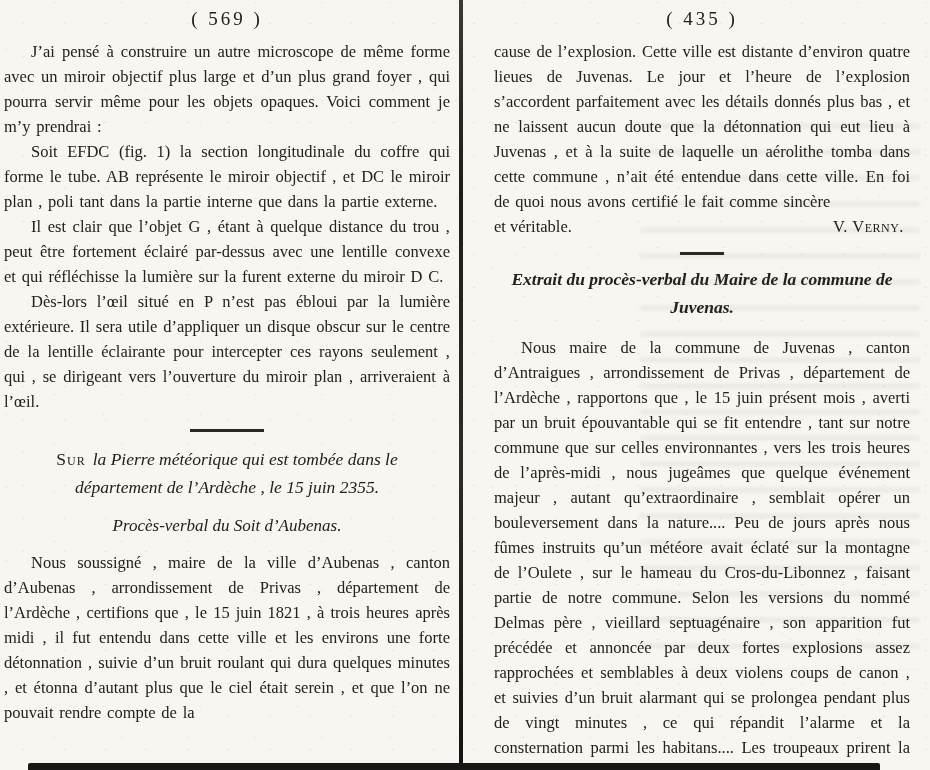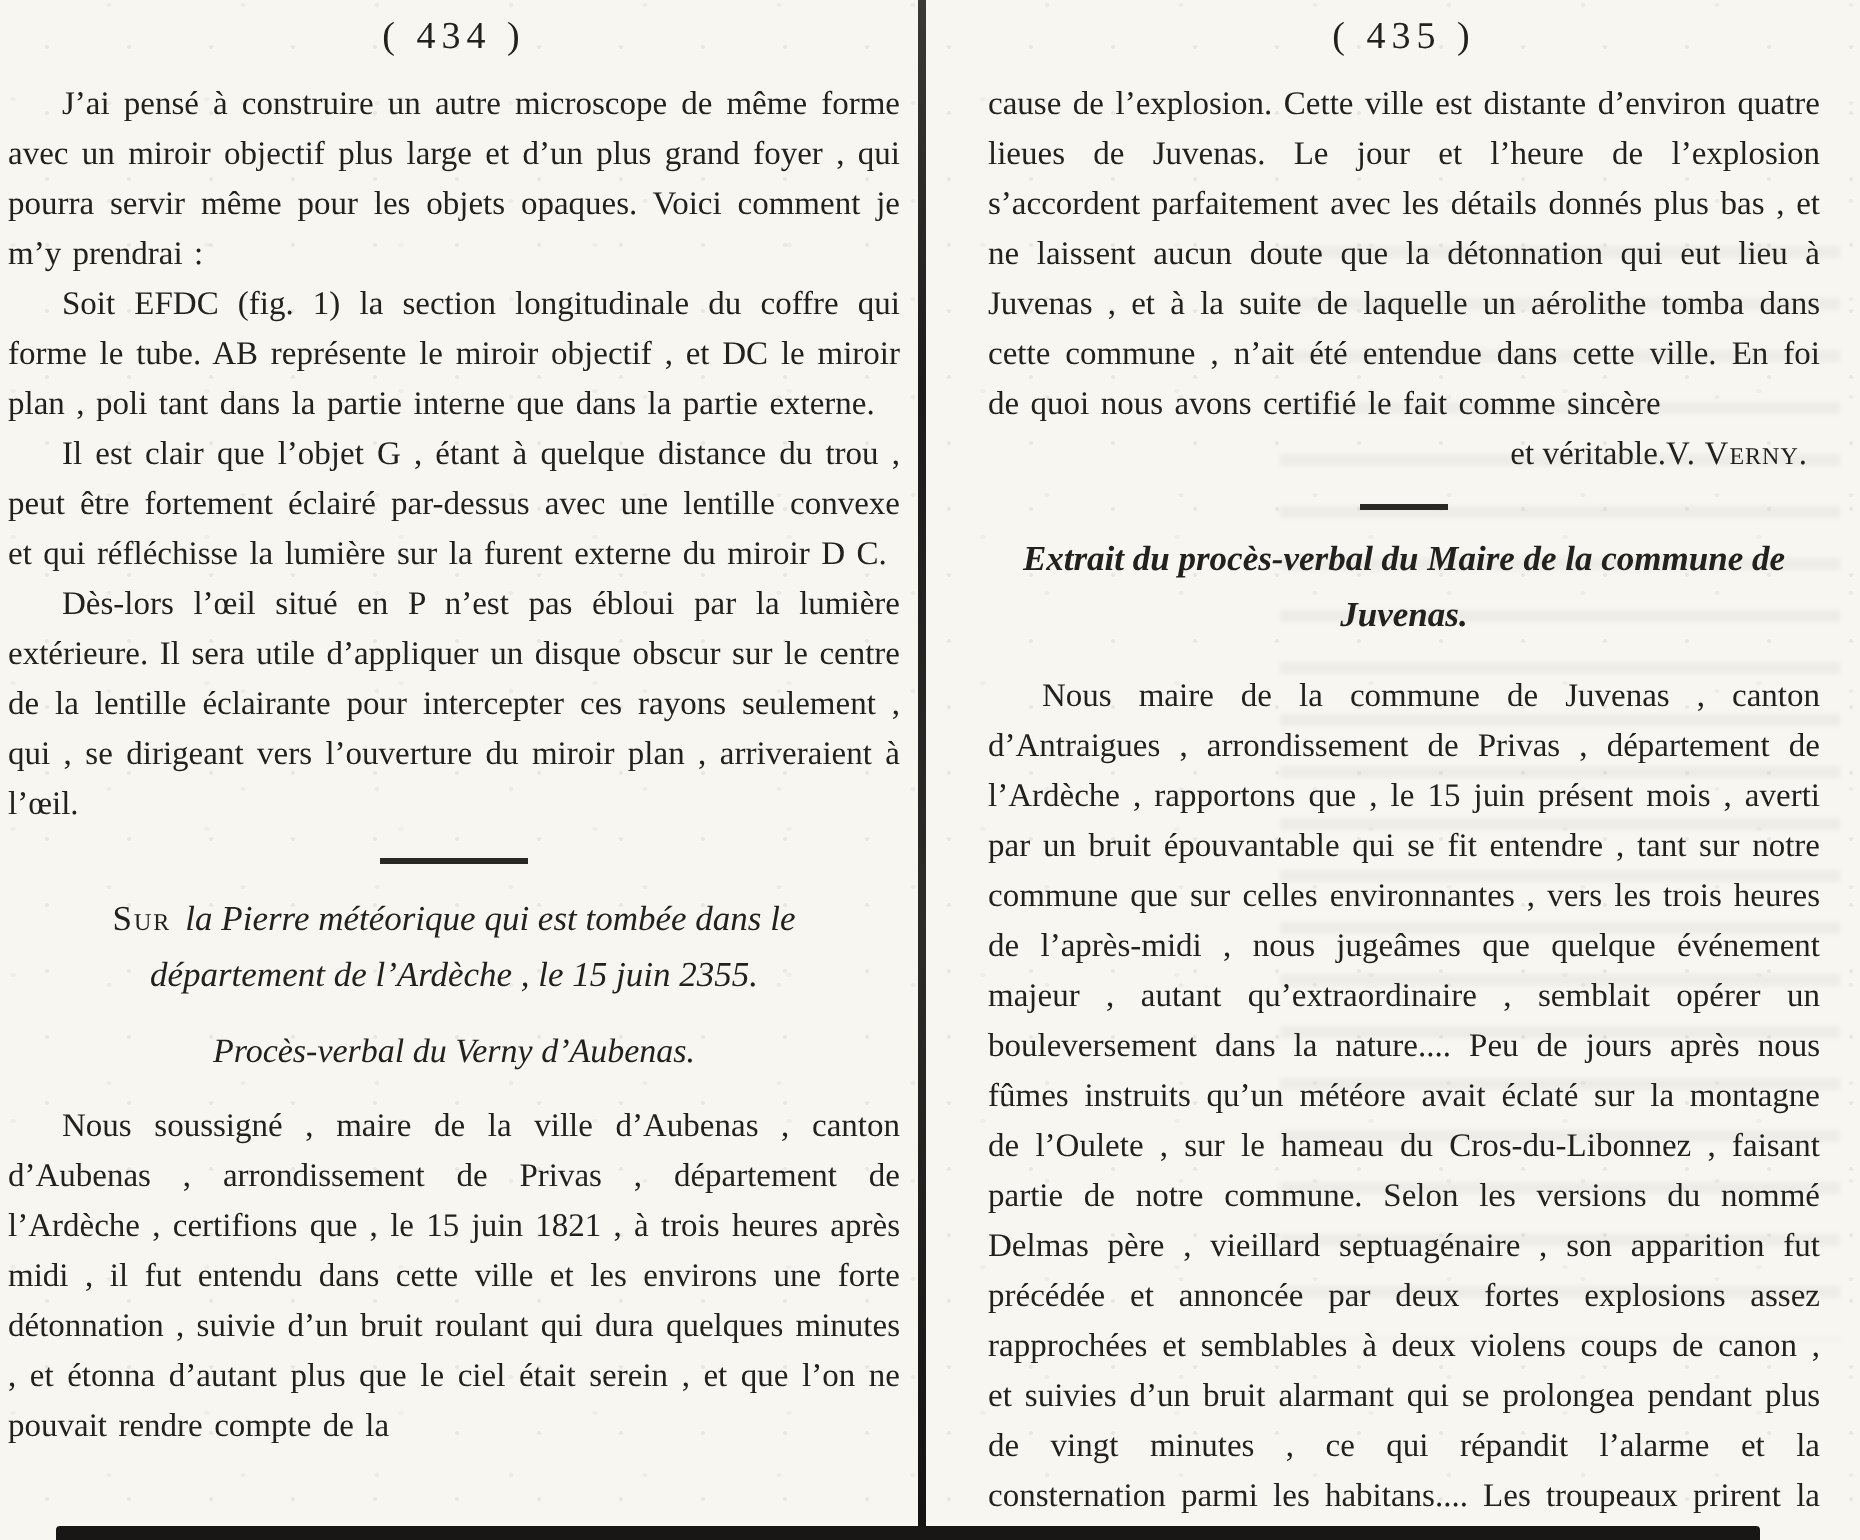--- a/index.html
+++ b/index.html
@@ -125,21 +125,21 @@
     margin: 10px 4px 14px 4px;
     font-size: 17.5px;
     font-weight: bold;
     font-style: italic;
     text-align: center;
     line-height: 28px;
   }
 
   .sig-row {
     display: flex;
-    justify-content: flex-end;
+    justify-content: space-between;
     align-items: baseline;
     margin: 0;
     font-size: 16.5px;
     line-height: 25px;
   }
   .signature {
     font-variant: small-caps;
     letter-spacing: 0.5px;
     padding-right: 6px;
   }
@@ -150,34 +150,34 @@
     text-indent: 30px;
   }
 </style>
 </head>
 <body>
 
 <div class="paper-noise"></div>
 <div class="bleed-ghost"></div>
 
 <div class="page page-left">
-  <h1 class="pagenum">( 434 )</h1>
+  <h1 class="pagenum">( 569 )</h1>
 
   <p class="body-para">J’ai pensé à construire un autre microscope de même forme avec un miroir objectif plus large et d’un plus grand foyer , qui pourra servir même pour les objets opaques. Voici comment je m’y prendrai :</p>
   <p class="body-para">Soit EFDC (fig. 1) la section longitudinale du coffre qui forme le tube. AB représente le miroir objectif , et DC le miroir plan , poli tant dans la partie interne que dans la partie externe.</p>
   <p class="body-para">Il est clair que l’objet G , étant à quelque distance du trou , peut être fortement éclairé par-dessus avec une lentille convexe et qui réfléchisse la lumière sur la furent externe du miroir D C.</p>
   <p class="body-para">Dès-lors l’œil situé en P n’est pas ébloui par la lumière extérieure. Il sera utile d’appliquer un disque obscur sur le centre de la lentille éclairante pour intercepter ces rayons seulement , qui , se dirigeant vers l’ouverture du miroir plan , arriveraient à l’œil.</p>
 
   <hr class="rule">
 
   <h2 class="meteor-title">
     <span class="lead">Sur</span><span class="rest">la Pierre météorique qui est tombée dans le département de l’Ardèche , le 15 juin 2355.</span>
   </h2>
 
-  <h3 class="subheading">Procès-verbal du Verny d’Aubenas.</h3>
+  <h3 class="subheading">Procès-verbal du Soit d’Aubenas.</h3>
 
   <p class="body-para">Nous soussigné , maire de la ville d’Aubenas , canton d’Aubenas , arrondissement de Privas , département de l’Ardèche , certifions que , le 15 juin 1821 , à trois heures après midi , il fut entendu dans cette ville et les environs une forte détonnation , suivie d’un bruit roulant qui dura quelques minutes , et étonna d’autant plus que le ciel était serein , et que l’on ne pouvait rendre compte de la</p>
 </div>
 
 <div class="gutter-line"></div>
 
 <div class="page page-right">
   <h1 class="pagenum">( 435 )</h1>
 
   <p class="body-para no-indent">cause de l’explosion. Cette ville est distante d’environ quatre lieues de Juvenas. Le jour et l’heure de l’explosion s’accordent parfaitement avec les détails donnés plus bas , et ne laissent aucun doute que la détonnation qui eut lieu à Juvenas , et à la suite de laquelle un aérolithe tomba dans cette commune , n’ait été entendue dans cette ville. En foi de quoi nous avons certifié le fait comme sincère</p>

